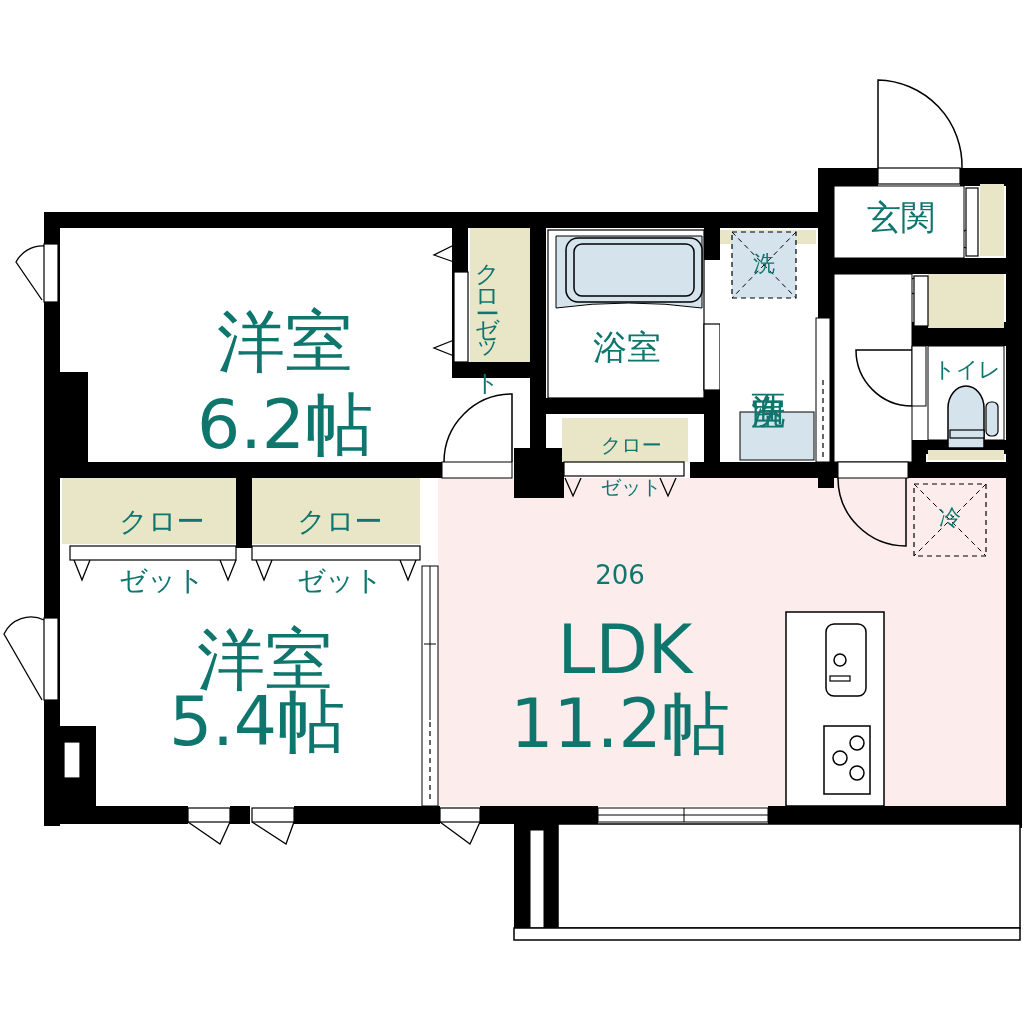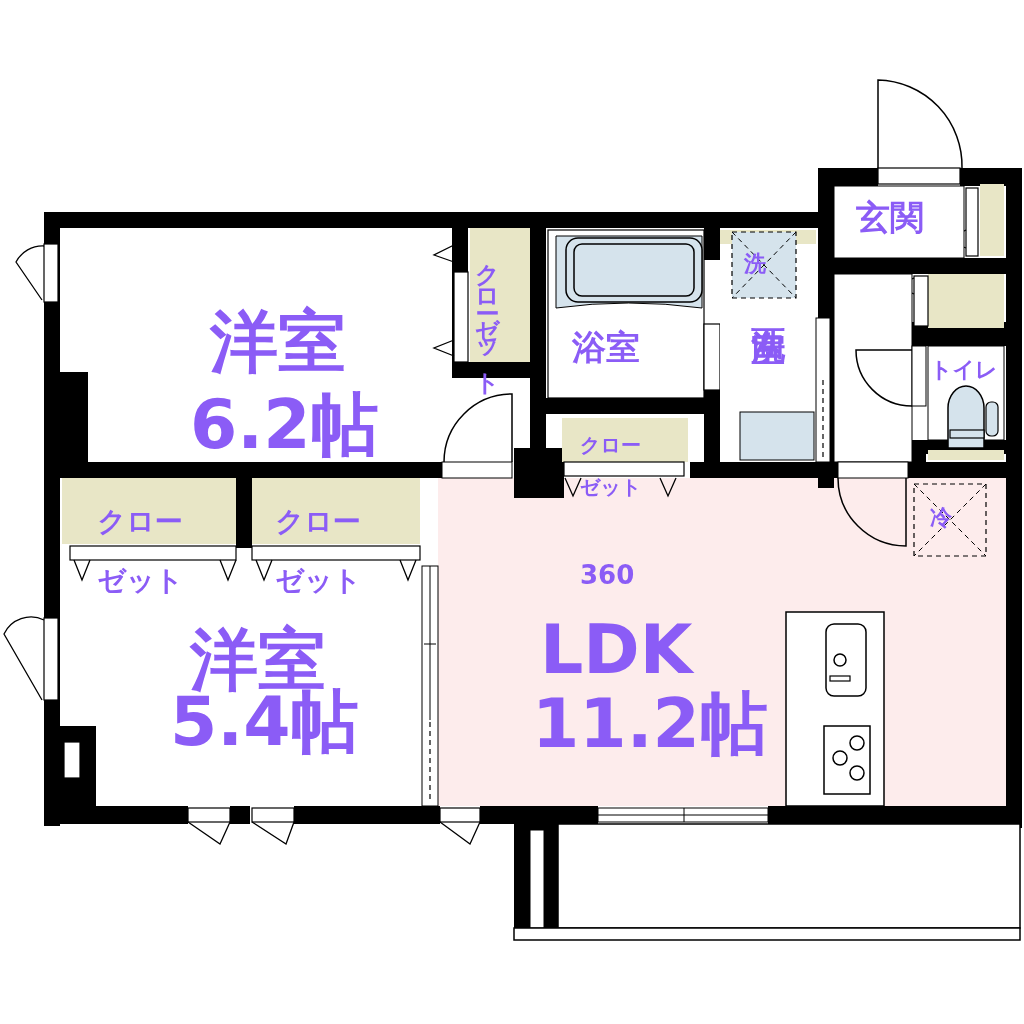--- a/index.html
+++ b/index.html
@@ -1,18 +1,18 @@
 <!DOCTYPE html>
 <html><head>
 <meta charset="utf-8">
 <style>
   html,body{margin:0;padding:0;background:#ffffff;}
   body{width:1024px;height:1024px;position:relative;overflow:hidden;font-family:"DejaVu Sans","Liberation Sans",sans-serif;}
   svg.plan{position:absolute;left:0;top:0;width:1024px;height:1024px;}
-  .lbl{position:absolute;color:#8b5cf6;text-align:left;line-height:1.05;white-space:pre;font-weight:700;}
+  .lbl{position:absolute;color:#0f766e;text-align:center;line-height:1.05;white-space:pre;font-weight:400;}
   .big{font-size:68px;}
   .mid{font-size:34px;}
   .sm{font-size:26px;}
   .xs{font-size:22px;}
   .vert{writing-mode:vertical-rl;text-orientation:upright;}
 </style>
 </head>
 <body>
 
 <svg class="plan" viewBox="0 0 1024 1024">
@@ -169,25 +169,25 @@
     <path d="M188,822 L220,844 L230,822"></path>
     <path d="M252,822 L286,844 L294,822"></path>
     <path d="M440,822 L470,844 L480,822"></path>
   </g>
 </svg>
 
 <div class="lbl big" style="left:210px;top:306px;width:150px;">洋室</div>
 <div class="lbl big" style="left:190px;top:389px;width:190px;">6.2帖</div>
 
 <div class="lbl big" style="left:190px;top:624px;width:150px;">洋室</div>
-<div class="lbl big" style="left:170px;top:686px;width:190px;">5.4帖</div>
-
-<div class="lbl sm" style="left:580px;top:562px;width:80px;">360</div>
+<div class="lbl big" style="left:162px;top:686px;width:190px;">5.4帖</div>
+
+<div class="lbl sm" style="left:580px;top:562px;width:80px;">206</div>
 <div class="lbl big" style="left:540px;top:614px;width:170px;">LDK</div>
-<div class="lbl big" style="left:532px;top:688px;width:220px;">11.2帖</div>
+<div class="lbl big" style="left:510px;top:688px;width:220px;">11.2帖</div>
 
 <div class="lbl mid" style="left:572px;top:330px;width:110px;">浴室</div>
 <div class="lbl mid vert" style="left:750px;top:302px;height:130px;">洗面室</div>
 <div class="lbl mid" style="left:856px;top:200px;width:90px;">玄関</div>
 <div class="lbl xs" style="left:930px;top:358px;width:74px;">トイレ</div>
 
 <div class="lbl xs vert" style="left:474px;top:246px;height:110px;font-size:24px;line-height:1.1;">クローゼット</div>
 
 <div class="lbl mid" style="left:78px;top:478px;width:150px;font-size:28px;">
   <span>クロー</span><br>

